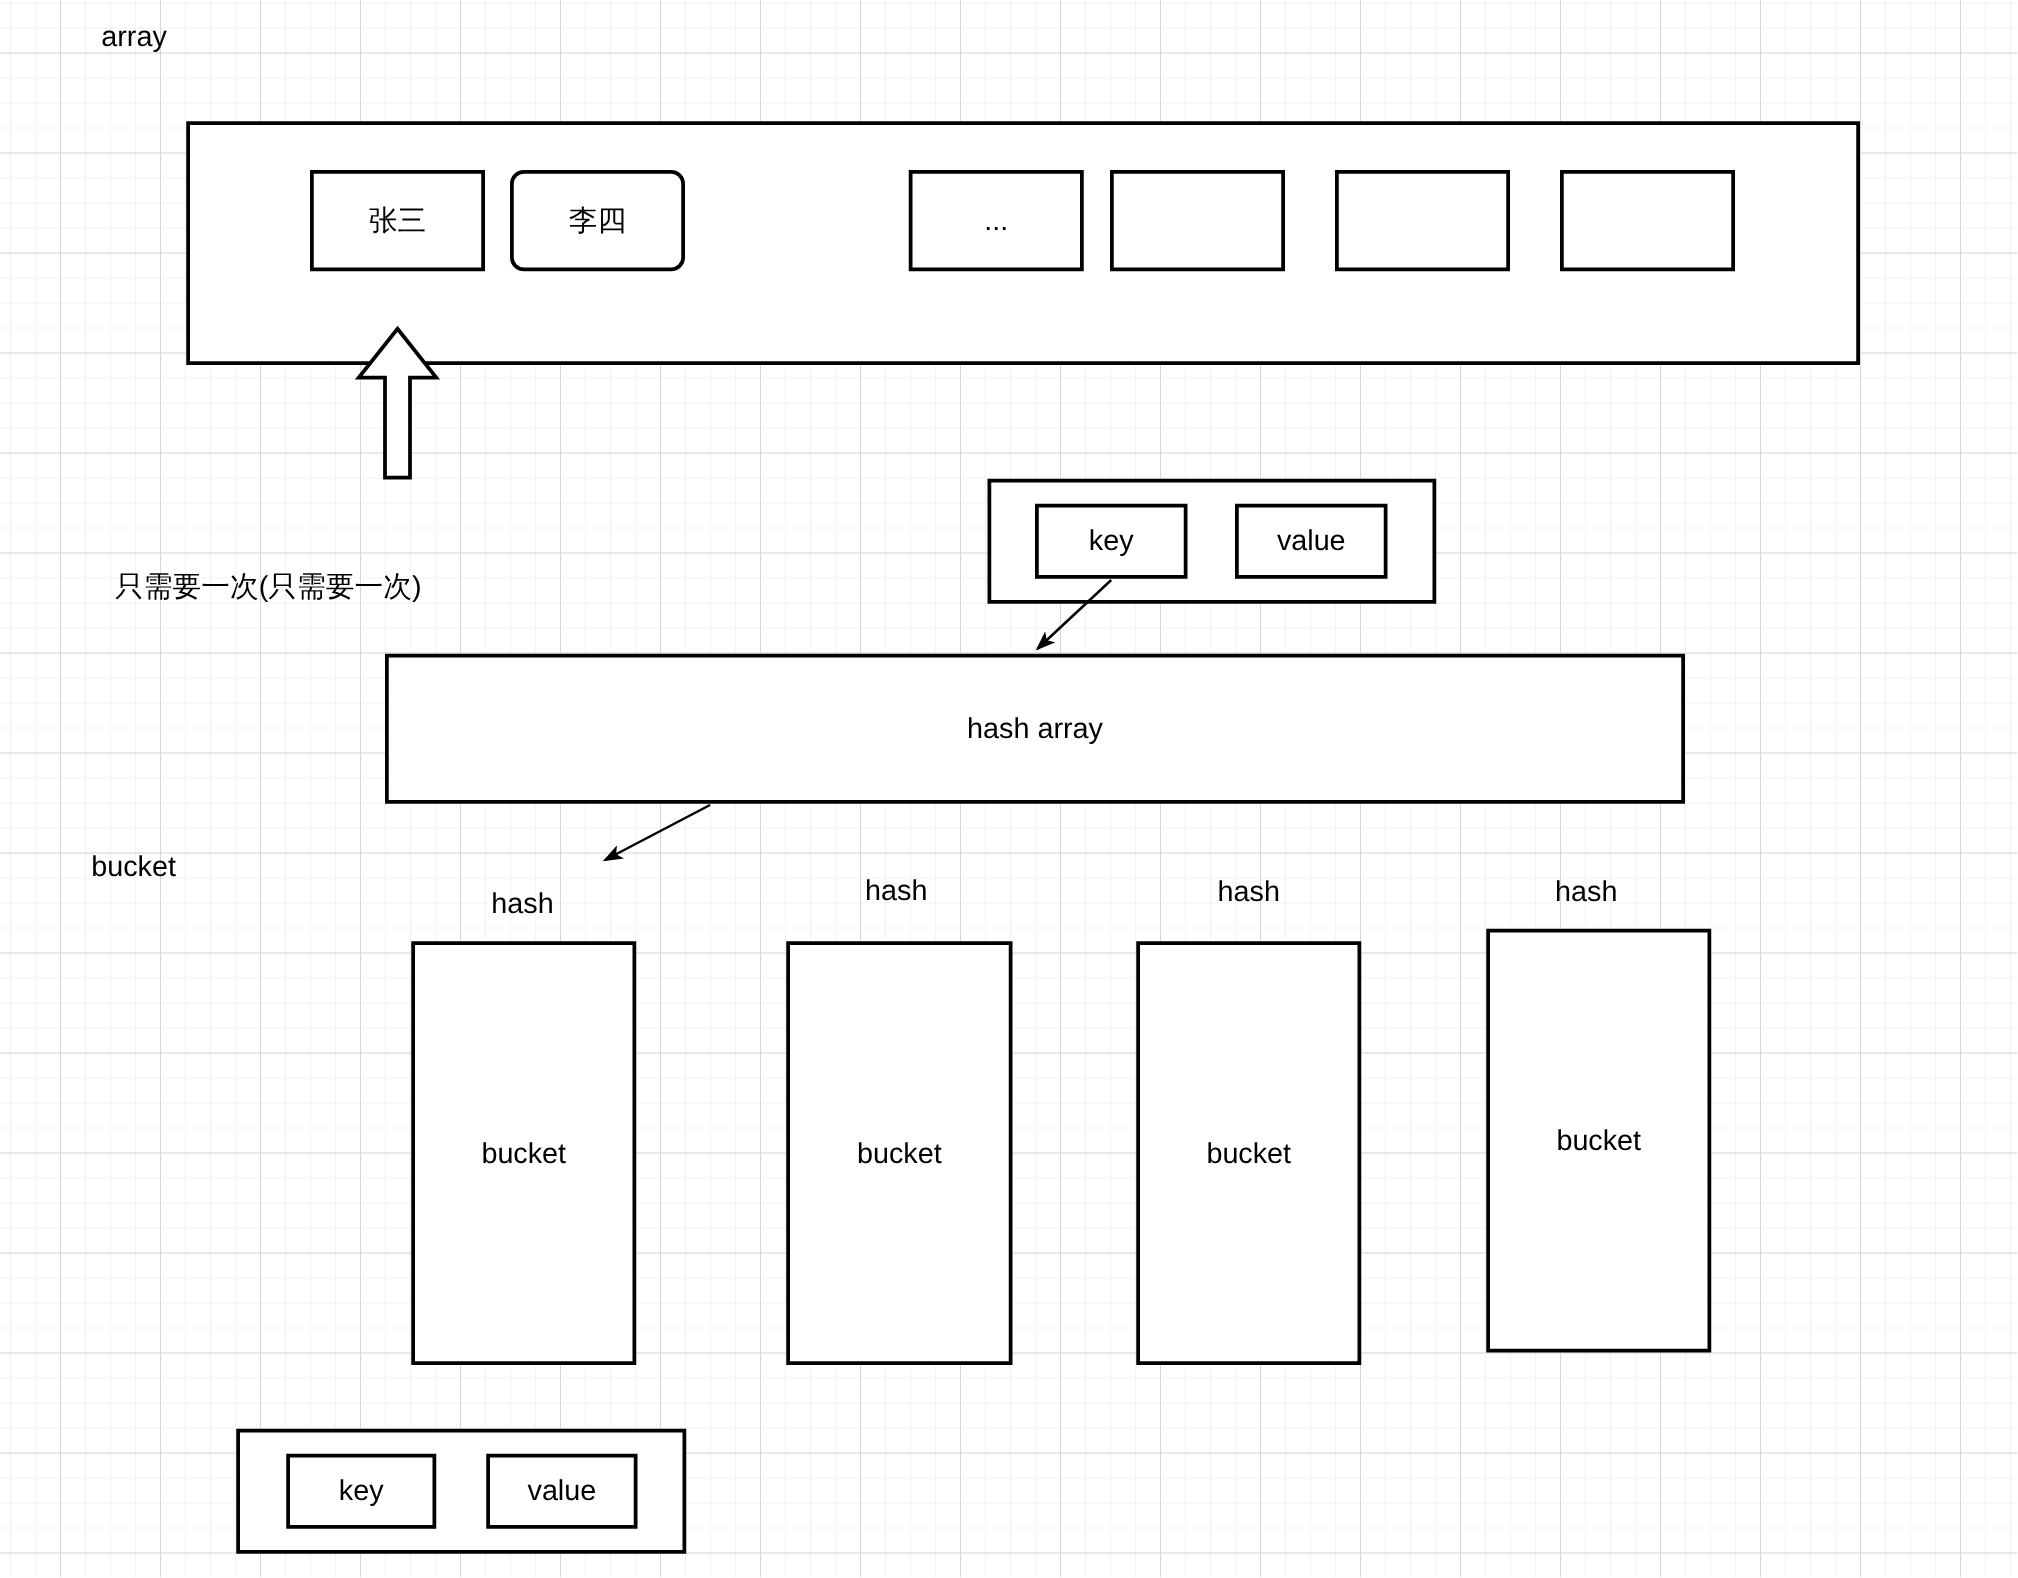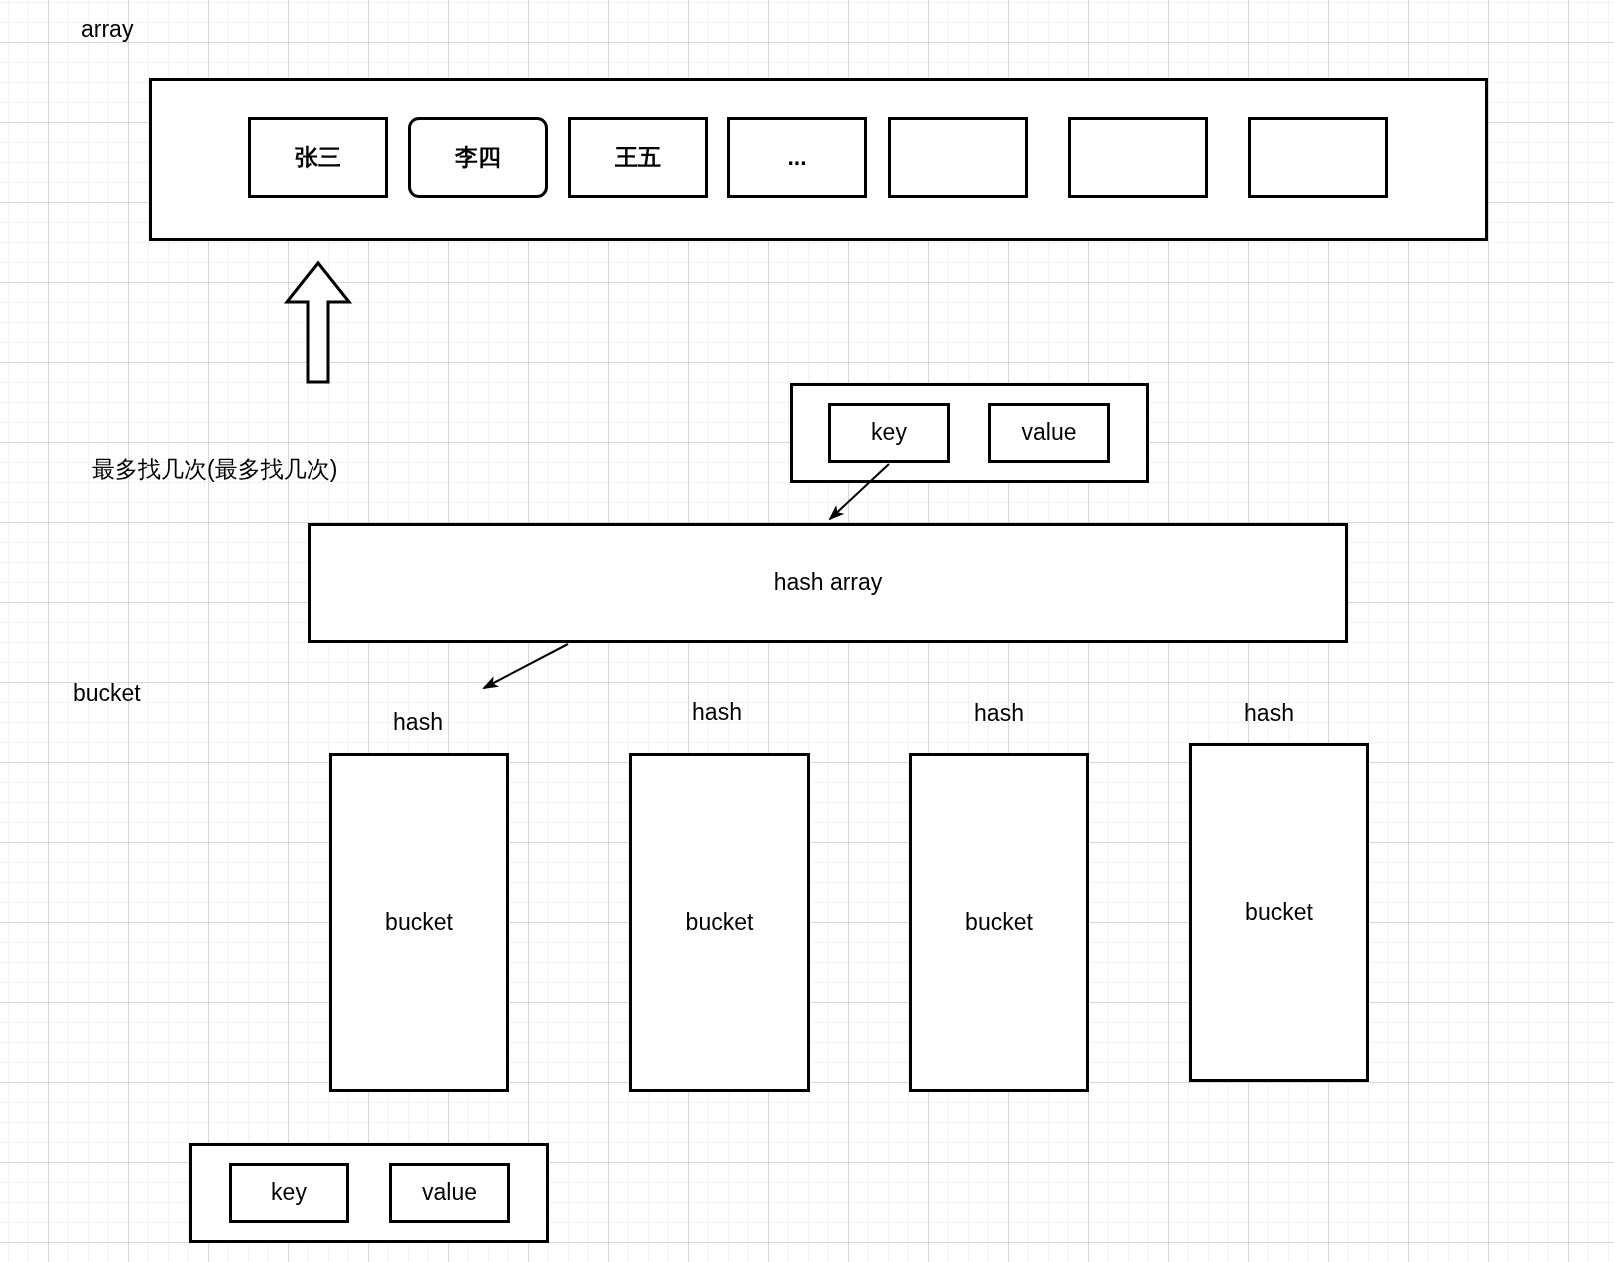--- a/index.html
+++ b/index.html
@@ -45,31 +45,30 @@
     pointer-events: none;
   }
 </style>
 </head>
 <body>
 
 <div class="canvas">
 
   <div class="floating-label" style="left:81px; top:16px;">array</div>
 
-  <div class="shape" style="left:149px; top:78px; width:1339px; height:163px;font-weight:bold;">
+  <div class="shape" style="left:149px; top:97px; width:1339px; height:195px;">
     <div class="shape" style="left:96px;  top:36px; width:140px; height:81px;">张三</div>
     <div class="shape" style="left:256px; top:36px; width:140px; height:81px;border-radius:11px;">李四</div>
-    <div class="shape" style="left:416px; top:36px; width:140px; height:81px;">王五</div>
     <div class="shape" style="left:575px; top:36px; width:140px; height:81px;">...</div>
     <div class="shape" style="left:736px; top:36px; width:140px; height:81px;"></div>
     <div class="shape" style="left:916px; top:36px; width:140px; height:81px;"></div>
     <div class="shape" style="left:1096px; top:36px; width:140px; height:81px;"></div>
   </div>
 
-  <div class="floating-label" style="left:92px; top:456px;">最多找几次(最多找几次)</div>
+  <div class="floating-label" style="left:92px; top:456px;">只需要一次(只需要一次)</div>
 
   <div class="shape" style="left:790px; top:383px; width:359px; height:100px;">
     <div class="shape" style="left:35px;  top:17px; width:122px; height:60px;">key</div>
     <div class="shape" style="left:195px; top:17px; width:122px; height:60px;">value</div>
   </div>
 
   <div class="shape" style="left:308px; top:523px; width:1040px; height:120px;">hash array</div>
 
   <div class="floating-label" style="left:73px; top:680px;">bucket</div>
 

